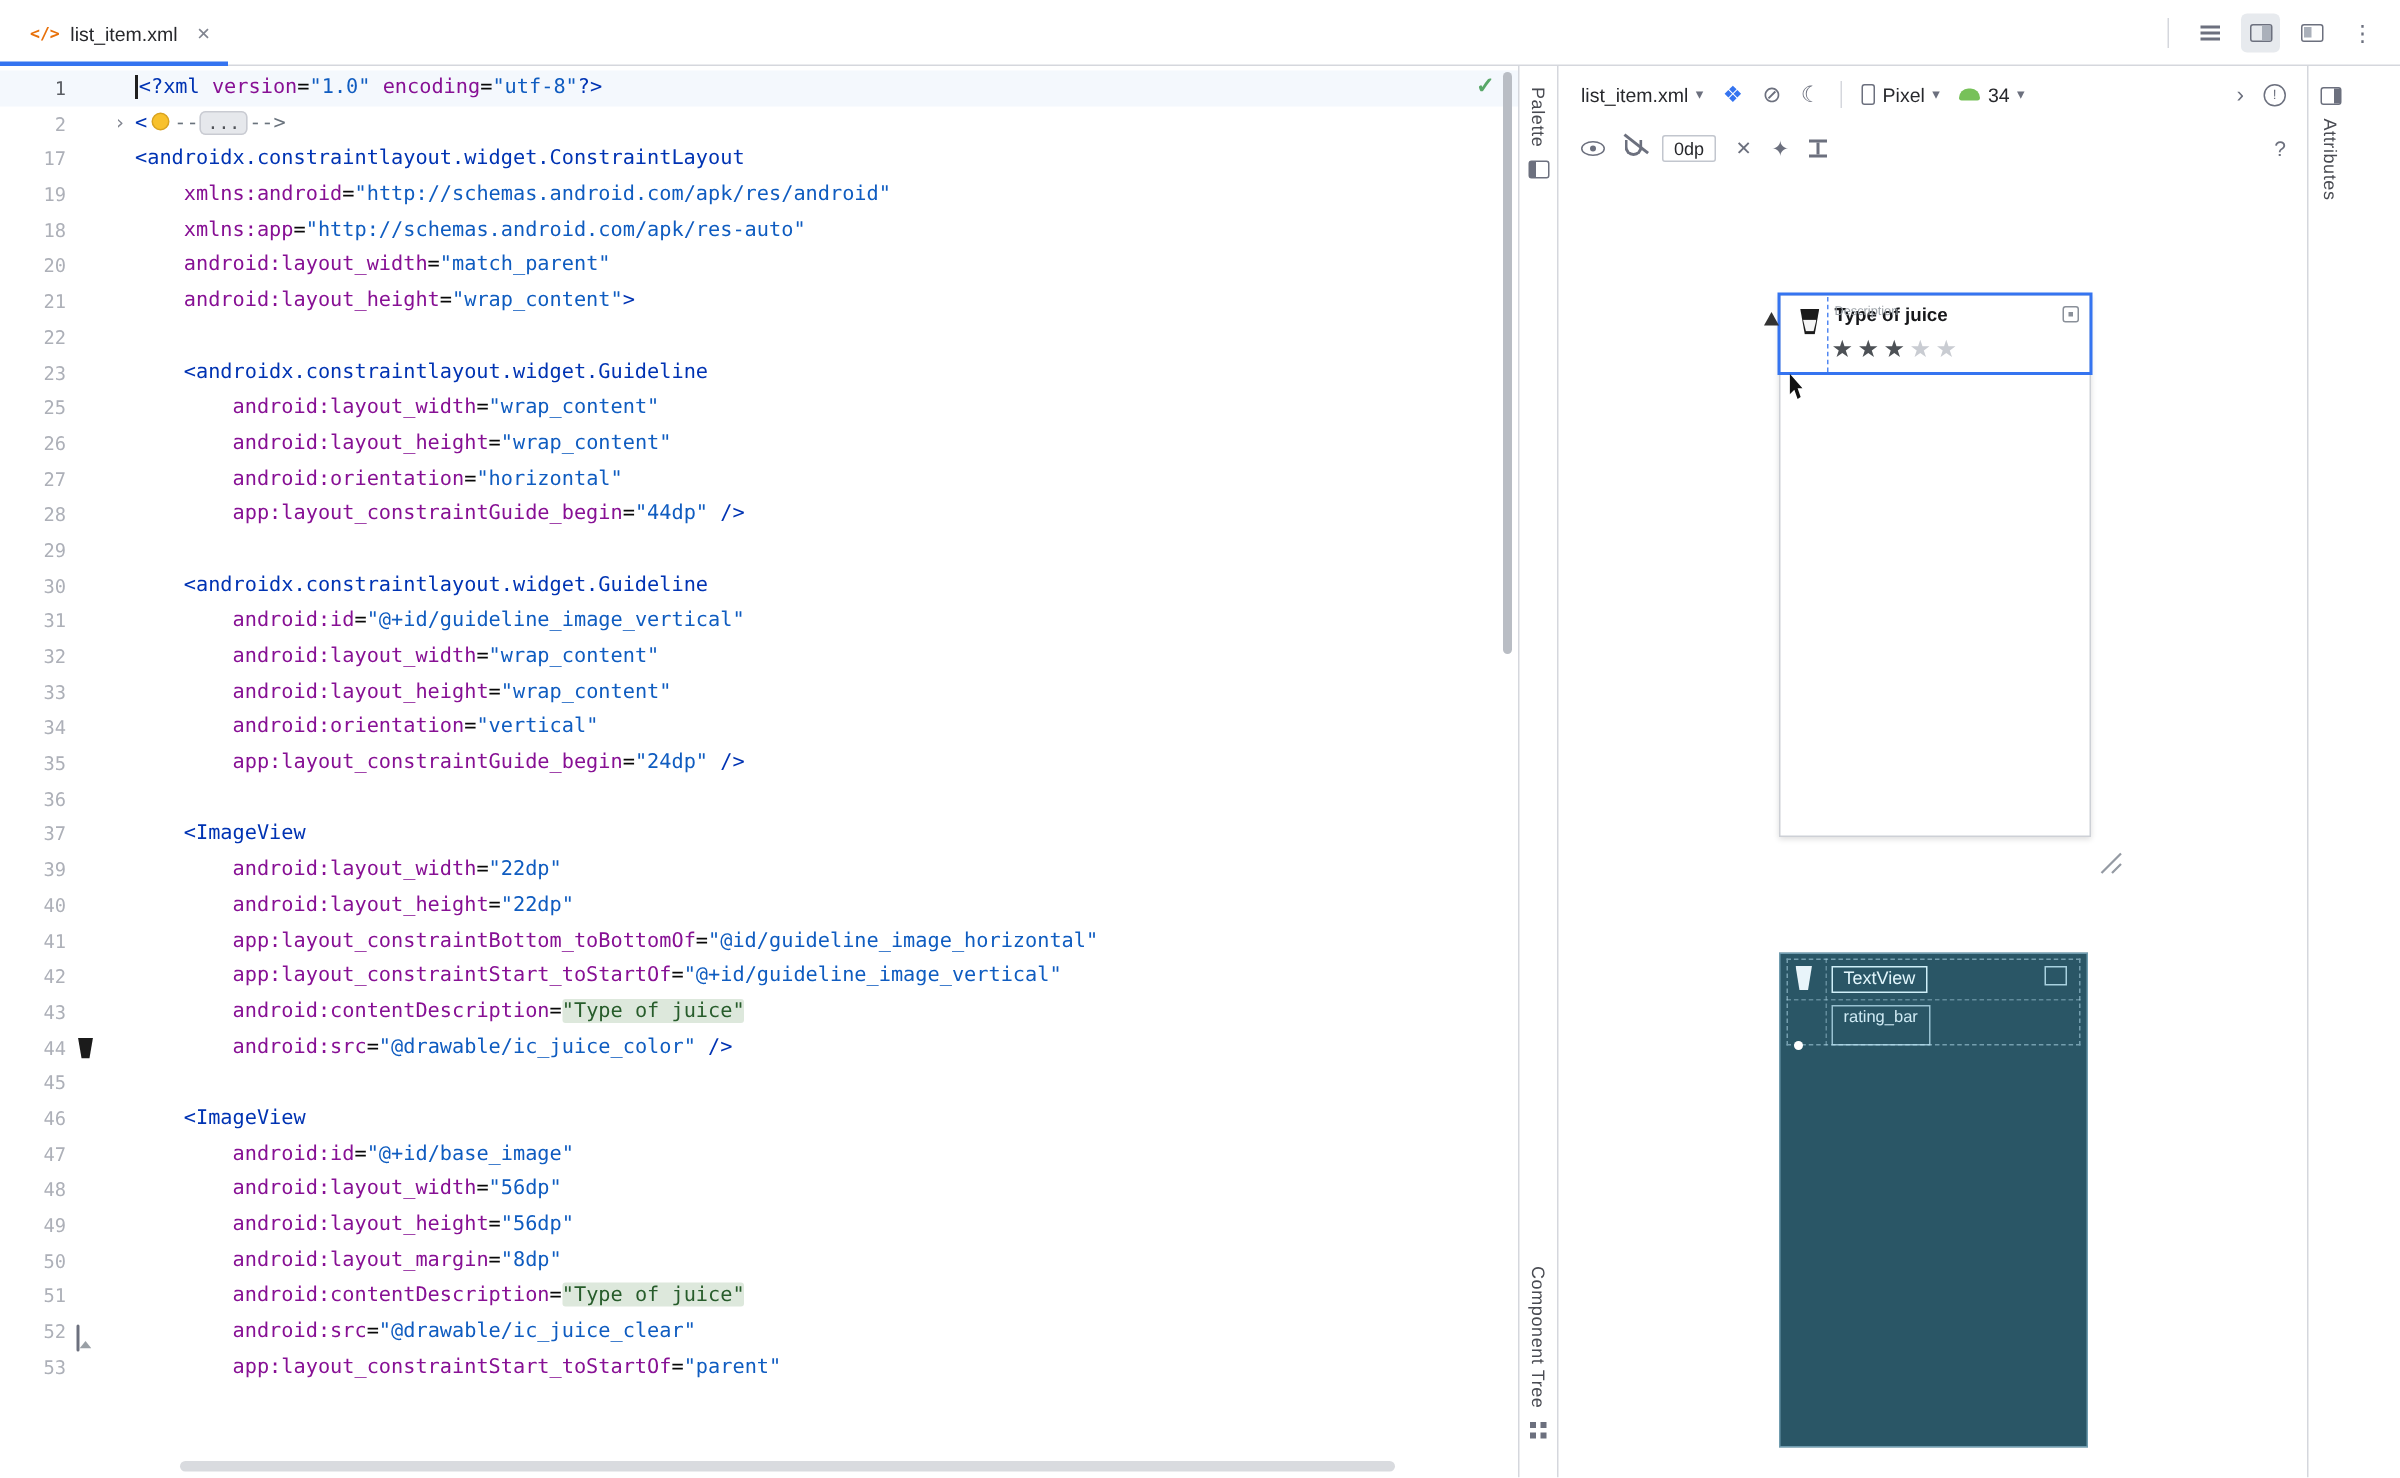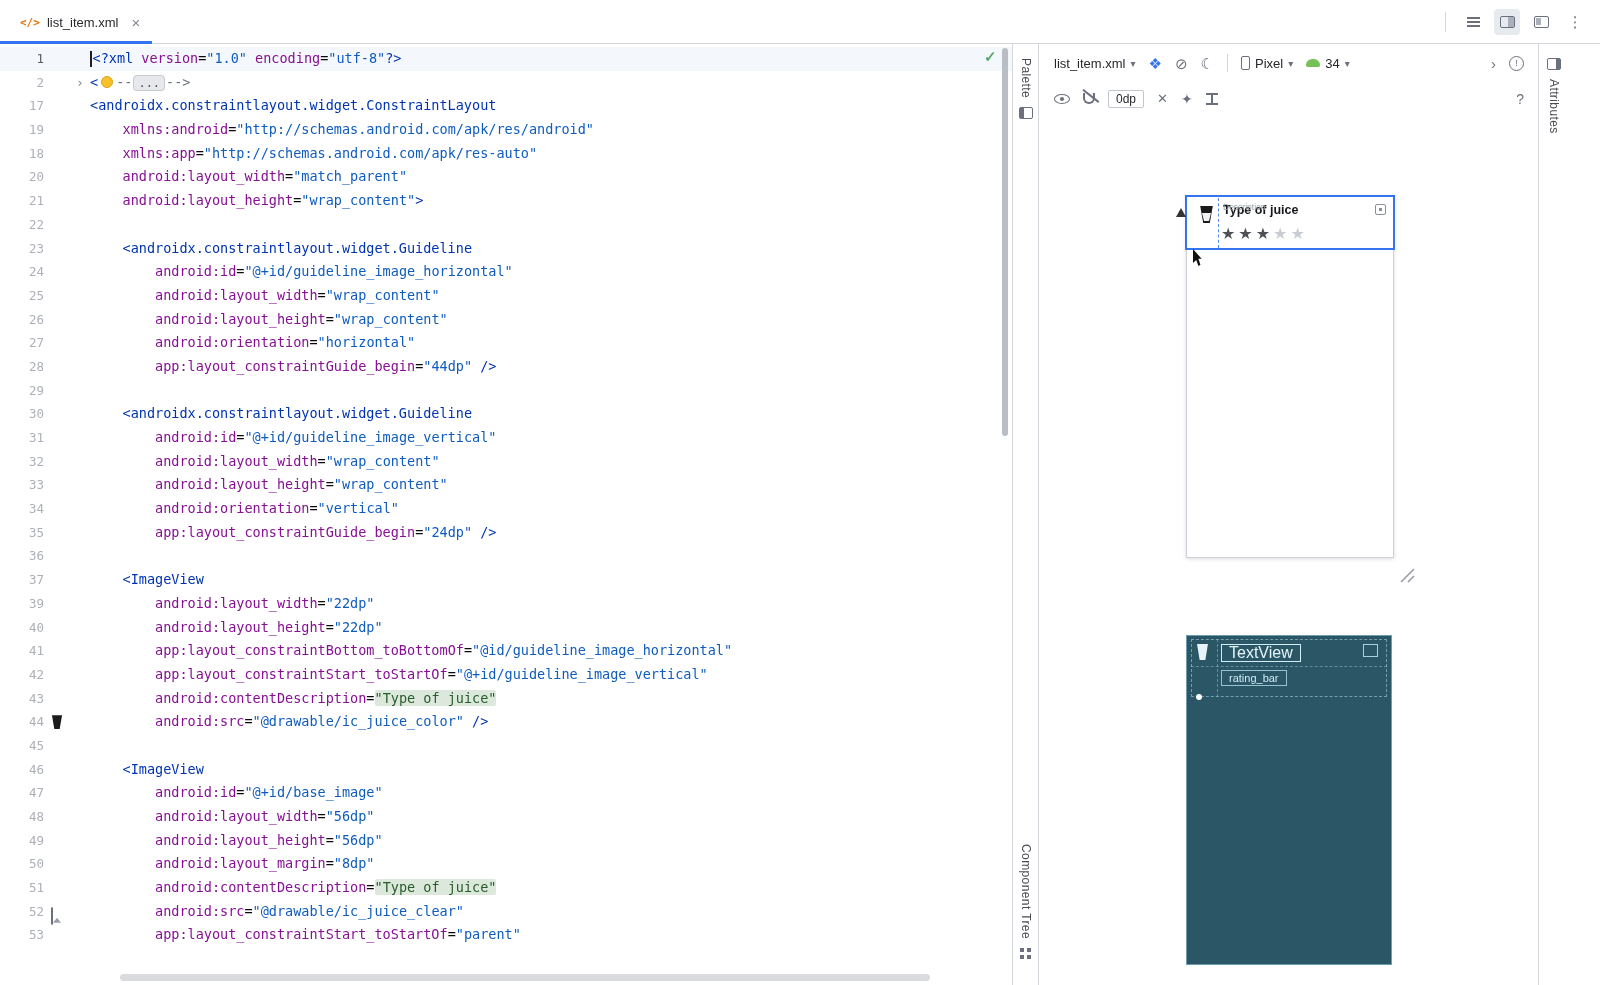--- a/index.html
+++ b/index.html
@@ -103,23 +103,23 @@
   .tri-up{position:absolute;left:-11px;top:11px;width:0;height:0;border-left:5px solid transparent;border-right:5px solid transparent;border-bottom:9px solid #333}
   .mcursor{position:absolute;left:6px;top:52px;width:12px;height:17px;background:#111;clip-path:polygon(0 0,0 82%,27% 64%,45% 100%,62% 92%,45% 58%,72% 58%)}
   .rhandle{position:absolute;left:210px;top:368px}
 
   
   .bp{position:absolute;left:146px;top:520px;width:206px;height:330px;background:#2a5666;border:1px solid rgba(170,215,235,.55)}
   .bp-dash{position:absolute;left:4px;top:3px;right:4px;height:58px;border:1px dashed rgba(190,230,245,.5)}
   .bp-hdash{position:absolute;left:4px;top:30px;right:4px;border-top:1px dashed rgba(190,230,245,.38)}
   .bp-vdash{position:absolute;left:30px;top:3px;height:58px;border-left:1px dashed rgba(190,230,245,.38)}
   .bp-glass{position:absolute;left:9px;top:8px;width:13px;height:16px;background:#e8f4fa;clip-path:polygon(8% 0,92% 0,72% 100%,28% 100%)}
-  .bp-tv{position:absolute;left:34px;top:8px;height:18px;padding:0 7px;border:1.5px solid #cfeff8;color:#e2f6fc;font-size:16px;line-height:15px}
+  .bp-tv{position:absolute;left:34px;top:8px;height:18px;padding:0 7px;border:1.5px solid #cfeff8;color:#e2f6fc;font-size:12px;line-height:15px}
   .bp-smallbox{position:absolute;left:176px;top:8px;width:15px;height:13px;border:1px solid rgba(190,230,245,.85)}
-  .bp-rb{position:absolute;left:34px;top:34px;height:16px;padding:0 7px;border:1px solid rgba(190,230,245,.75);color:#cfeaf4;font-size:11px;line-height:14px}
+  .bp-rb{position:absolute;left:34px;top:34px;height:27px;padding:0 7px;border:1px solid rgba(190,230,245,.75);color:#cfeaf4;font-size:11px;line-height:14px}
   .bp-dot{position:absolute;left:9px;top:58px;width:6px;height:6px;border-radius:50%;background:#fff}
 </style>
 </head>
 <body>
 
 <div class="tabbar">
   <div class="tab">
     <span class="xml-icon">&lt;/&gt;</span>
     <span>list_item.xml</span>
     <span class="tab-close">×</span>
@@ -144,21 +144,20 @@
   <div class="lines">
       <div class="crow cur"><span class="ln">1</span><span class="gi"></span><span class="fold"></span><span class="ct"><span class="caret"></span><span class="seg-t">&lt;?xml </span><span class="seg-a">version</span><span class="seg-p">=</span><span class="seg-v">"1.0"</span><span class="seg-p"> </span><span class="seg-a">encoding</span><span class="seg-p">=</span><span class="seg-v">"utf-8"</span><span class="seg-t">?&gt;</span></span></div>
       <div class="crow"><span class="ln">2</span><span class="gi"></span><span class="fold">›</span><span class="ct"><span class="seg-t">&lt;</span><span class="bulb"></span><span class="seg-c">--</span><span class="pill">...</span><span class="seg-c">--&gt;</span></span></div>
       <div class="crow"><span class="ln">17</span><span class="gi"></span><span class="fold"></span><span class="ct"><span class="seg-t">&lt;androidx.constraintlayout.widget.ConstraintLayout</span></span></div>
       <div class="crow"><span class="ln">19</span><span class="gi"></span><span class="fold"></span><span class="ct"><span class="seg-p">    </span><span class="seg-a">xmlns:android</span><span class="seg-p">=</span><span class="seg-v">"http://schemas.android.com/apk/res/android"</span></span></div>
       <div class="crow"><span class="ln">18</span><span class="gi"></span><span class="fold"></span><span class="ct"><span class="seg-p">    </span><span class="seg-a">xmlns:app</span><span class="seg-p">=</span><span class="seg-v">"http://schemas.android.com/apk/res-auto"</span></span></div>
       <div class="crow"><span class="ln">20</span><span class="gi"></span><span class="fold"></span><span class="ct"><span class="seg-p">    </span><span class="seg-a">android:layout_width</span><span class="seg-p">=</span><span class="seg-v">"match_parent"</span></span></div>
       <div class="crow"><span class="ln">21</span><span class="gi"></span><span class="fold"></span><span class="ct"><span class="seg-p">    </span><span class="seg-a">android:layout_height</span><span class="seg-p">=</span><span class="seg-v">"wrap_content"</span><span class="seg-t">&gt;</span></span></div>
       <div class="crow"><span class="ln">22</span><span class="gi"></span><span class="fold"></span><span class="ct"></span></div>
       <div class="crow"><span class="ln">23</span><span class="gi"></span><span class="fold"></span><span class="ct"><span class="seg-p">    </span><span class="seg-t">&lt;androidx.constraintlayout.widget.Guideline</span></span></div>
-      <div class="crow"><span class="ln">24</span><span class="gi"></span><span class="fold"></span><span class="ct"><span class="seg-p">        </span><span class="seg-a">android:id</span><span class="seg-p">=</span><span class="seg-v">"@+id/guideline_image_horizontal"</span></span></div>
       <div class="crow"><span class="ln">25</span><span class="gi"></span><span class="fold"></span><span class="ct"><span class="seg-p">        </span><span class="seg-a">android:layout_width</span><span class="seg-p">=</span><span class="seg-v">"wrap_content"</span></span></div>
       <div class="crow"><span class="ln">26</span><span class="gi"></span><span class="fold"></span><span class="ct"><span class="seg-p">        </span><span class="seg-a">android:layout_height</span><span class="seg-p">=</span><span class="seg-v">"wrap_content"</span></span></div>
       <div class="crow"><span class="ln">27</span><span class="gi"></span><span class="fold"></span><span class="ct"><span class="seg-p">        </span><span class="seg-a">android:orientation</span><span class="seg-p">=</span><span class="seg-v">"horizontal"</span></span></div>
       <div class="crow"><span class="ln">28</span><span class="gi"></span><span class="fold"></span><span class="ct"><span class="seg-p">        </span><span class="seg-a">app:layout_constraintGuide_begin</span><span class="seg-p">=</span><span class="seg-v">"44dp"</span><span class="seg-t"> /&gt;</span></span></div>
       <div class="crow"><span class="ln">29</span><span class="gi"></span><span class="fold"></span><span class="ct"></span></div>
       <div class="crow"><span class="ln">30</span><span class="gi"></span><span class="fold"></span><span class="ct"><span class="seg-p">    </span><span class="seg-t">&lt;androidx.constraintlayout.widget.Guideline</span></span></div>
       <div class="crow"><span class="ln">31</span><span class="gi"></span><span class="fold"></span><span class="ct"><span class="seg-p">        </span><span class="seg-a">android:id</span><span class="seg-p">=</span><span class="seg-v">"@+id/guideline_image_vertical"</span></span></div>
       <div class="crow"><span class="ln">32</span><span class="gi"></span><span class="fold"></span><span class="ct"><span class="seg-p">        </span><span class="seg-a">android:layout_width</span><span class="seg-p">=</span><span class="seg-v">"wrap_content"</span></span></div>
       <div class="crow"><span class="ln">33</span><span class="gi"></span><span class="fold"></span><span class="ct"><span class="seg-p">        </span><span class="seg-a">android:layout_height</span><span class="seg-p">=</span><span class="seg-v">"wrap_content"</span></span></div>
       <div class="crow"><span class="ln">34</span><span class="gi"></span><span class="fold"></span><span class="ct"><span class="seg-p">        </span><span class="seg-a">android:orientation</span><span class="seg-p">=</span><span class="seg-v">"vertical"</span></span></div>

